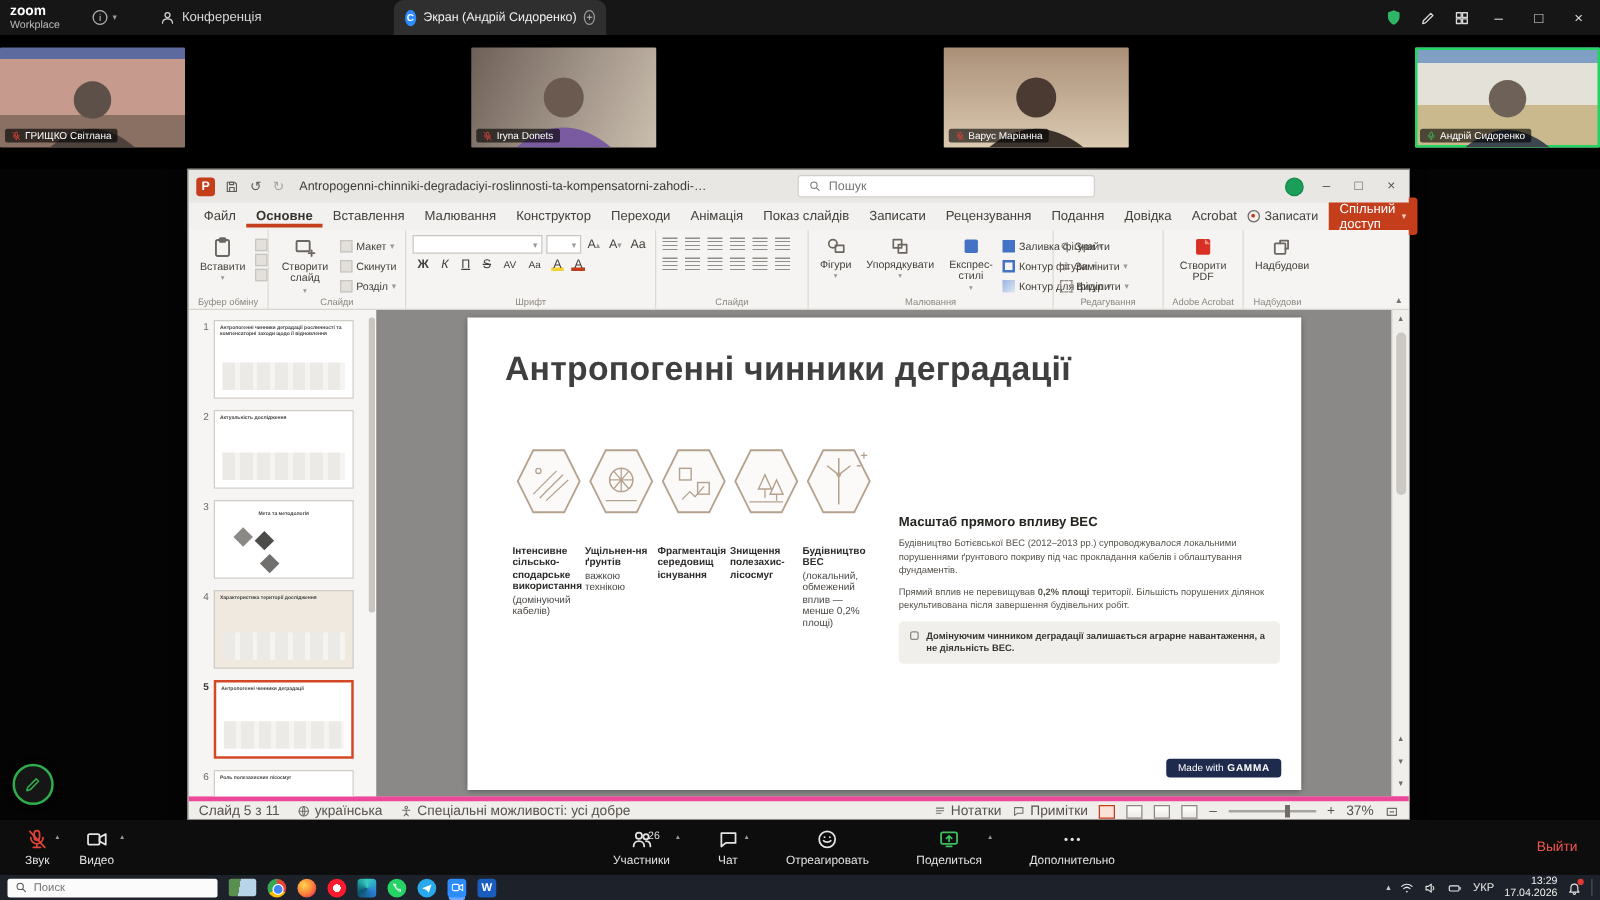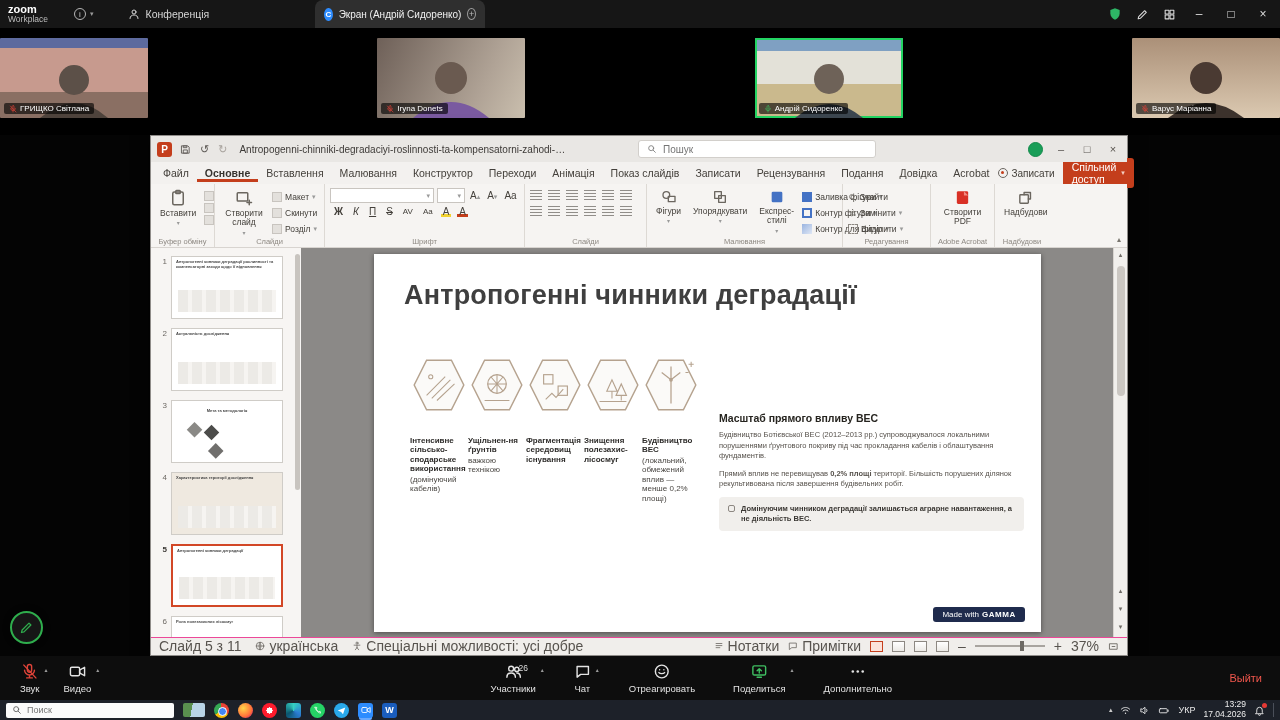--- a/index.html
+++ b/index.html
@@ -99,21 +99,21 @@
 .callout{display:flex;gap:6px;align-items:flex-start;background:#f1efec;border-radius:4px;padding:7px 9px;font-size:7.5px;font-weight:bold;color:#3a3733;line-height:1.35}
 .cicon{width:7px;height:7px;border:1px solid #8d8882;border-radius:2px;flex:0 0 auto;margin-top:1px}
 .gbadge{position:absolute;right:16px;bottom:10px;background:#1f2b4d;color:#fff;border-radius:3px;padding:3px 9px;font-size:8px;display:flex;gap:3px;align-items:flex-end}
 .gbadge .br{font-weight:bold;letter-spacing:.6px}
 
 .vscroll{width:14px;background:#f1efec;border-left:1px solid #d8d4d0;display:flex;flex-direction:column;align-items:center;flex:0 0 auto}
 .vscroll .ar{font-size:7px;color:#6f6b66;padding:3px 0}
 .vthumb{width:8px;height:130px;background:#cbc7c2;border-radius:4px;margin-top:4px}
 .vscroll .bot{margin-top:auto;display:flex;flex-direction:column;gap:4px;padding-bottom:3px;align-items:center}
 
-.sbar{height:18px;background:#f0eeeb;border-top:1px solid #ec4899;display:flex;align-items:flex-start;gap:14px;padding:0 8px;font-size:14px;color:#57534e;flex:0 0 auto}
+.sbar{height:18px;background:#f0eeeb;border-top:4px solid #ec4899;display:flex;align-items:flex-end;gap:14px;padding:0 8px;font-size:11px;color:#57534e;flex:0 0 auto}
 .sbar .it{display:flex;align-items:center;gap:4px;white-space:nowrap}
 .sbar .right{margin-left:auto;display:flex;align-items:center;gap:9px}
 .vicon{width:13px;height:11px;border:1px solid #8d8882;background:linear-gradient(#fff,#eceae6)}
 .vicon.on{border-color:#c43e1c;background:#fbe2d9}
 .ztrack{width:70px;height:2px;background:#a8a49f;position:relative}
 .zthumb{position:absolute;left:45px;top:-4px;width:4px;height:10px;background:#6e6a65}
 
 
 .zbar{position:absolute;left:0;top:656px;width:1280px;height:44px;background:#0d0d0d;display:flex;align-items:center}
 .zb{display:flex;flex-direction:column;align-items:center;gap:3px;color:#e3e3e3;font-size:9.5px;padding:0 10px;position:relative}
@@ -214,45 +214,45 @@
       </svg>
     <div class="vname">
       <svg width="8" height="8" viewBox="0 0 24 24" class="ln" style="color:#e0443a">
           <rect x="9" y="2" width="6" height="11" rx="3"></rect>
           <path d="M5 10a7 7 0 0 0 14 0M12 17v4"></path>
           <path d="M4 3l17 18"></path>
         </svg>
       <span>Iryna Donets</span>
     </div>
   </div>
-  <div class="vt vt3">
-    <svg class="sil" viewBox="0 0 148 80">
-        <circle cx="74" cy="41" r="15" fill="#6e6258"></circle>
-        <path d="M40 80q34-28 68 0z" fill="#3c464f"></path>
-      </svg>
-    <div class="vname">
-      <svg width="8" height="8" viewBox="0 0 24 24" class="ln" style="color:#3fbf61">
-          <rect x="9" y="2" width="6" height="11" rx="3"></rect>
-          <path d="M5 10a7 7 0 0 0 14 0M12 17v4"></path>
-        </svg>
-      <span>Андрій Сидоренко</span>
-    </div>
-  </div>
   <div class="vt vt4">
     <svg class="sil" viewBox="0 0 148 80">
         <circle cx="74" cy="40" r="16" fill="#4a3a32"></circle>
         <path d="M36 80q38-30 76 0z" fill="#3c322c"></path>
       </svg>
     <div class="vname">
       <svg width="8" height="8" viewBox="0 0 24 24" class="ln" style="color:#e0443a">
           <rect x="9" y="2" width="6" height="11" rx="3"></rect>
           <path d="M5 10a7 7 0 0 0 14 0M12 17v4"></path>
           <path d="M4 3l17 18"></path>
         </svg>
       <span>Варус Маріанна</span>
+    </div>
+  </div>
+  <div class="vt vt3">
+    <svg class="sil" viewBox="0 0 148 80">
+        <circle cx="74" cy="41" r="15" fill="#6e6258"></circle>
+        <path d="M40 80q34-28 68 0z" fill="#3c464f"></path>
+      </svg>
+    <div class="vname">
+      <svg width="8" height="8" viewBox="0 0 24 24" class="ln" style="color:#3fbf61">
+          <rect x="9" y="2" width="6" height="11" rx="3"></rect>
+          <path d="M5 10a7 7 0 0 0 14 0M12 17v4"></path>
+        </svg>
+      <span>Андрій Сидоренко</span>
     </div>
   </div>
 </div>
 
 <div class="ppt">
 
   <div class="tbar">
     <span class="pptlogo">P</span>
     <div class="qat">
       <svg width="11" height="11" viewBox="0 0 24 24" class="ln">

